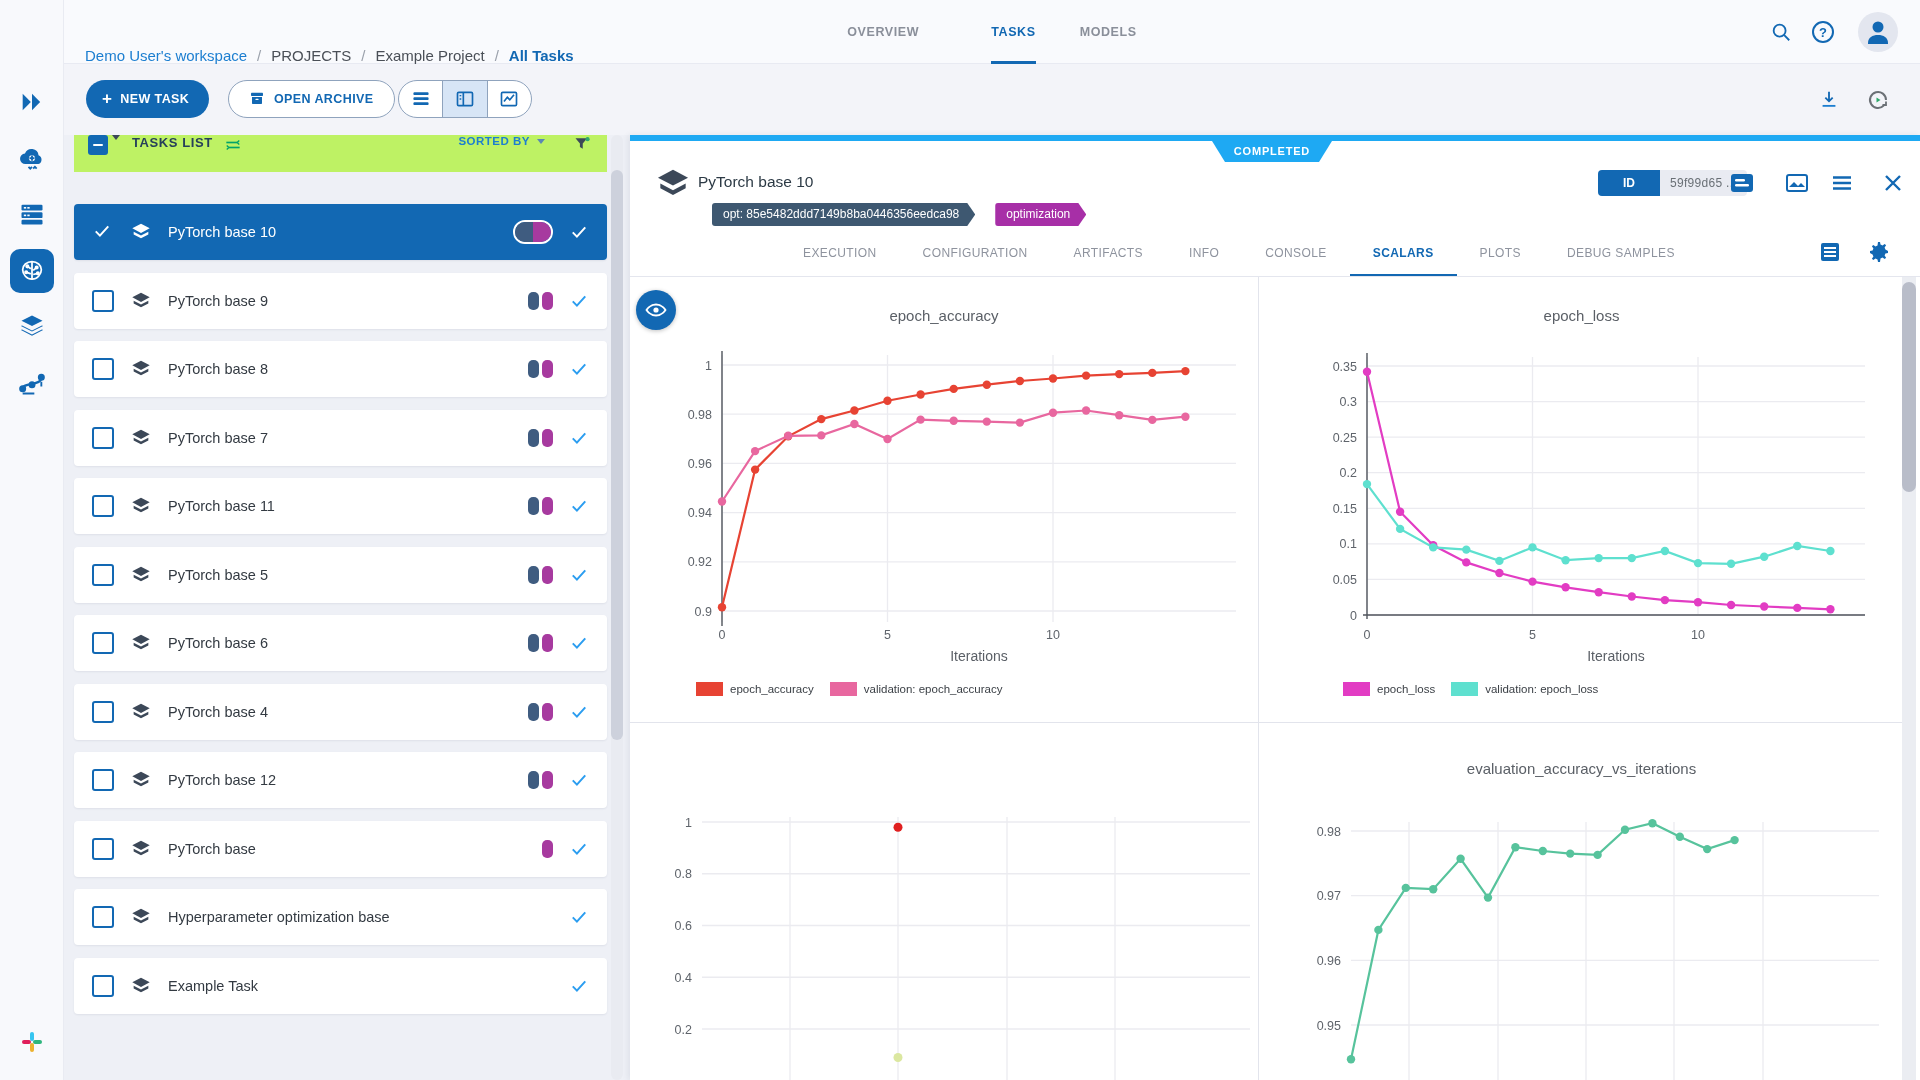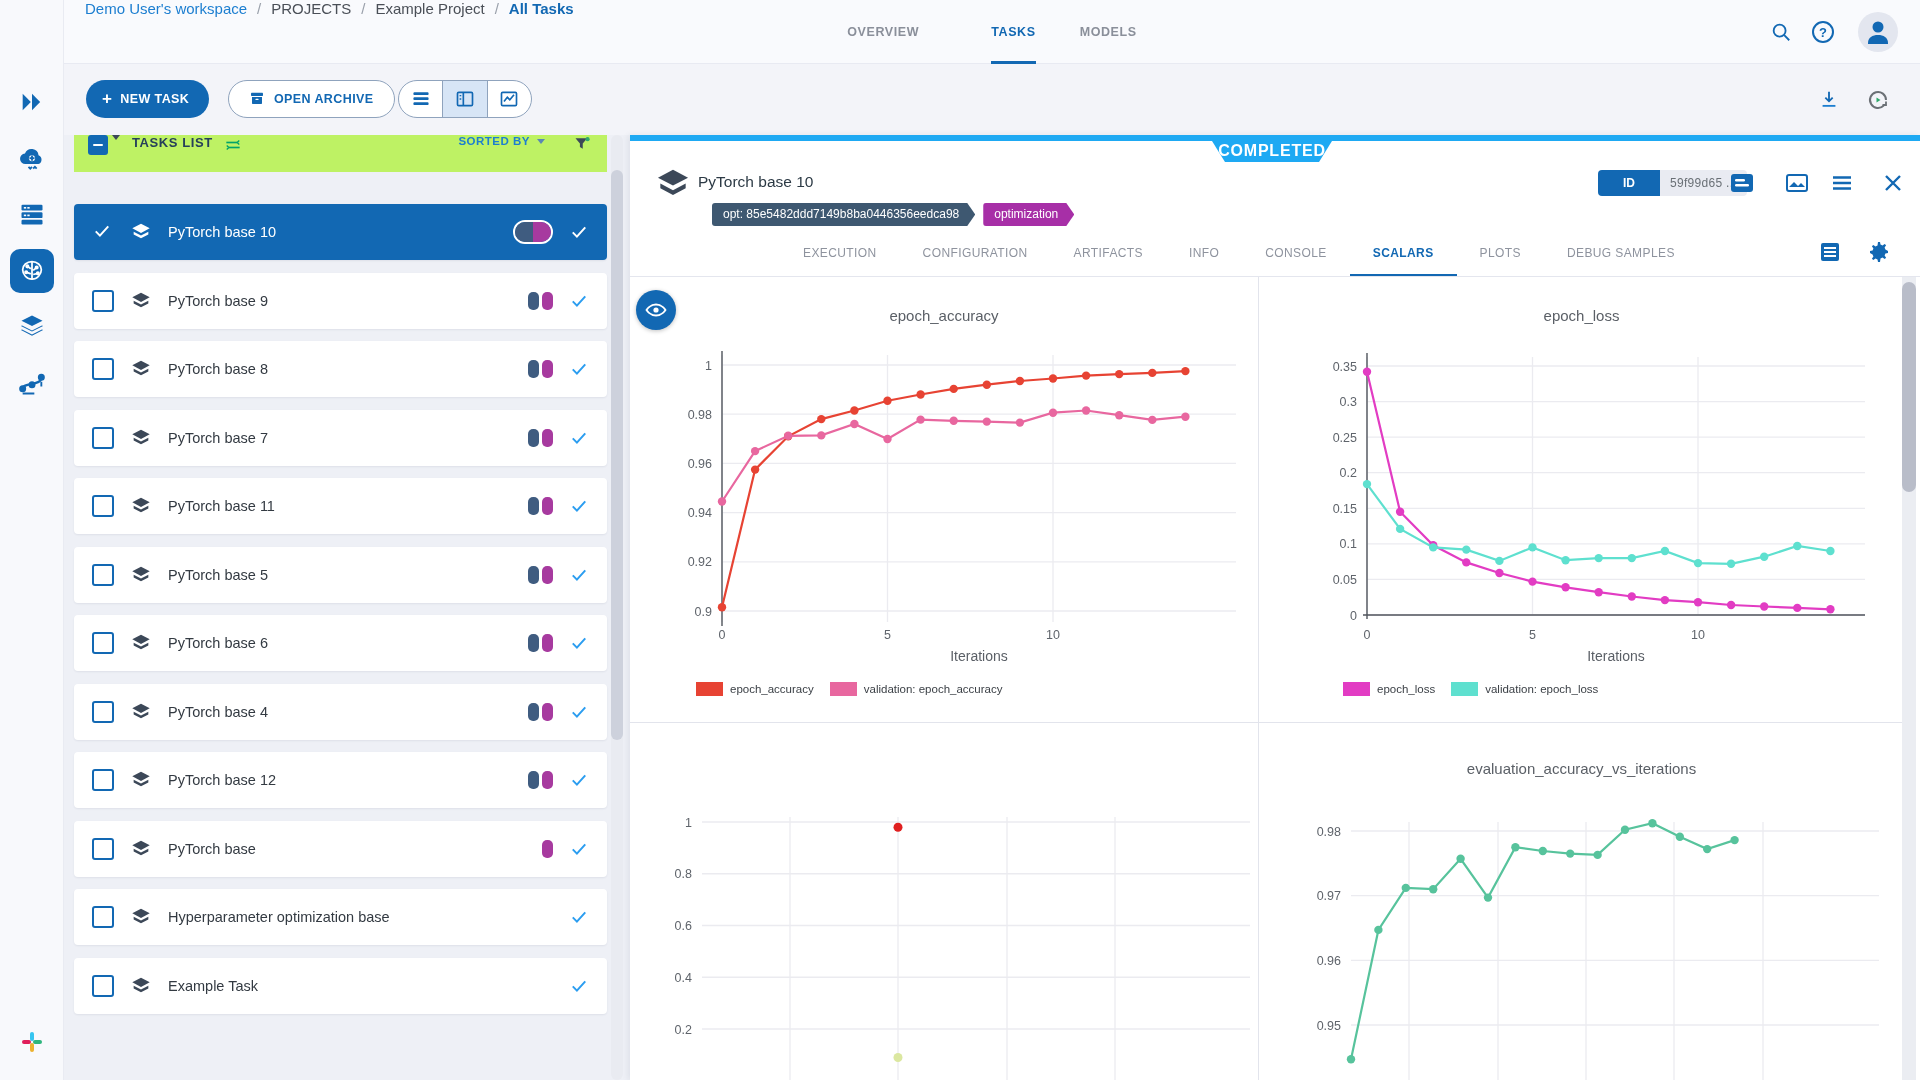--- a/index.html
+++ b/index.html
@@ -9,21 +9,21 @@
 
   
   .rail { position:absolute; left:0; top:0; width:64px; height:1080px; background:#f8f9fc; border-right:1px solid #e9ebf2; z-index:5; }
   .rail .ric { position:absolute; left:50%; transform:translateX(-50%); width:28px; height:28px; color:#1268b3; }
   .rail .ric svg { width:100%; height:100%; }
   .rail .active-sq { position:absolute; left:10px; width:44px; height:44px; background:#1268b3; border-radius:10px; display:flex; align-items:center; justify-content:center; }
   .rail .active-sq svg { width:28px; height:28px; }
 
   
   .topbar { position:absolute; left:64px; top:0; right:0; height:64px; background:#f9fafd; border-bottom:1px solid #e8eaf2; }
-  .crumbs { position:absolute; left:21px; top:0; height:64px; display:flex; align-items:flex-start; font-size:15px; color:#4a4f57; }
+  .crumbs { position:absolute; left:21px; top:0; height:64px; display:flex; align-items:flex-end; font-size:15px; color:#4a4f57; }
   .crumbs .sep { margin:0 10px; color:#9aa0ab; }
   .crumbs .lnk { color:#1c7ed0; }
   .crumbs .last { color:#1268b3; font-weight:bold; }
   .ntabs { position:absolute; left:0; right:0; top:0; height:64px; display:flex; justify-content:center; gap:44px; }
   .ntab { height:64px; line-height:64px; font-size:12.5px; font-weight:bold; letter-spacing:.6px; color:#8a8f9a; border-bottom:3px solid transparent; cursor:pointer; }
   .ntab.on { color:#1268b3; border-bottom-color:#1268b3;margin-left:28px; }
   .tbicons { position:absolute; top:0; height:64px; display:flex; align-items:center; }
 
   
   .toolbar { position:absolute; left:64px; top:64px; right:0; height:71px; background:#f3f4f9; }
@@ -64,25 +64,25 @@
   .pdual .pd { flex:1; }
   .pdual .l { background:#3f5c80; }
   .pdual .r { background:#a73a9f; }
   .tstat { margin-left:16px; width:20px; height:20px; flex:0 0 auto; }
   .lscroll-track { position:absolute; left:547px; top:0; width:12px; bottom:0; background:#e9ebf1; border-radius:6px; }
   .lscroll-thumb { position:absolute; left:547px; top:35px; width:12px; height:570px; background:#cdd1dc; border-radius:6px; cursor:grab; }
 
   
   .detail { position:absolute; left:630px; top:135px; right:0; bottom:0; background:#fff; box-shadow:-2px 0 6px rgba(40,50,80,.08); }
   .bluestrip { position:absolute; left:0; right:0; top:0; height:6px; background:#1ea9f3; }
-  .ribbon { position:absolute; left:582px; top:6px; width:120px; height:21px; background:#1ea9f3; clip-path:polygon(0 0,100% 0,calc(100% - 13px) 100%,13px 100%); color:#fff; font-size:16px; font-weight:bold; letter-spacing:.8px; text-align:center; line-height:20px; }
+  .ribbon { position:absolute; left:582px; top:6px; width:120px; height:21px; background:#1ea9f3; clip-path:polygon(0 0,100% 0,calc(100% - 13px) 100%,13px 100%); color:#fff; font-size:11px; font-weight:bold; letter-spacing:.8px; text-align:center; line-height:20px; }
   .dh-icon { position:absolute; left:24px; top:30px; width:38px; height:38px; color:#3c4858; }
   .dh-icon svg { width:38px; height:38px; }
   .dtitle { position:absolute; left:68px; top:38px; font-size:15.5px; color:#2c3a45; font-weight:500; }
-  .tagsrow { position:absolute; left:82px; top:68px; height:40px; display:flex; gap:8px; }
+  .tagsrow { position:absolute; left:82px; top:68px; height:40px; display:flex; gap:20px; }
   .tag { height:23px; line-height:23px; color:#fff; font-size:12px; padding:0 16px 0 11px; clip-path:polygon(0 0,calc(100% - 8px) 0,100% 50%,calc(100% - 8px) 100%,0 100%); border-radius:3px 0 0 3px; }
   .idwrap { position:absolute; left:968px; top:35px; height:26px; display:flex; font-size:12px; }
   .idlabel { background:#1268b3; color:#fff; font-weight:bold; padding:0 25px; line-height:26px; border-radius:4px 0 0 4px; }
   .idval { background:#e9ebf2; color:#6a7076; padding:0 10px; line-height:26px; border-radius:0 4px 4px 0; letter-spacing:.3px; }
   .dh-btn { position:absolute; top:35px; width:26px; height:26px; cursor:pointer; }
   .dh-btn svg { width:26px; height:26px; }
 
   .dtabs { position:absolute; left:150px; top:95px; height:47px; display:flex; }
   .dtab { padding:16px 23px 12px; font-size:12px; letter-spacing:.4px; color:#8e939e; border-bottom:3px solid transparent; cursor:pointer; white-space:nowrap; }
   .dtab.on { color:#1268b3; border-bottom-color:#1268b3; font-weight:bold; }

